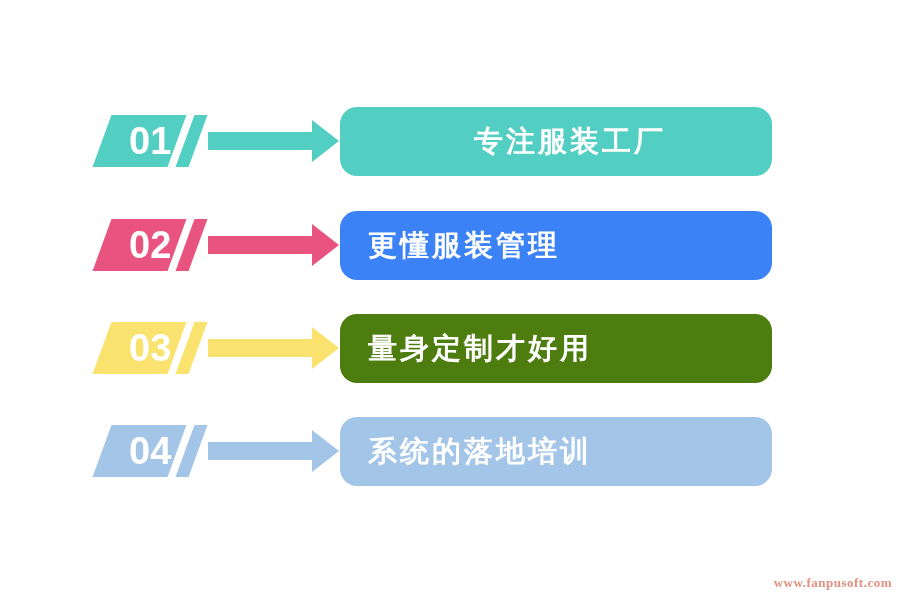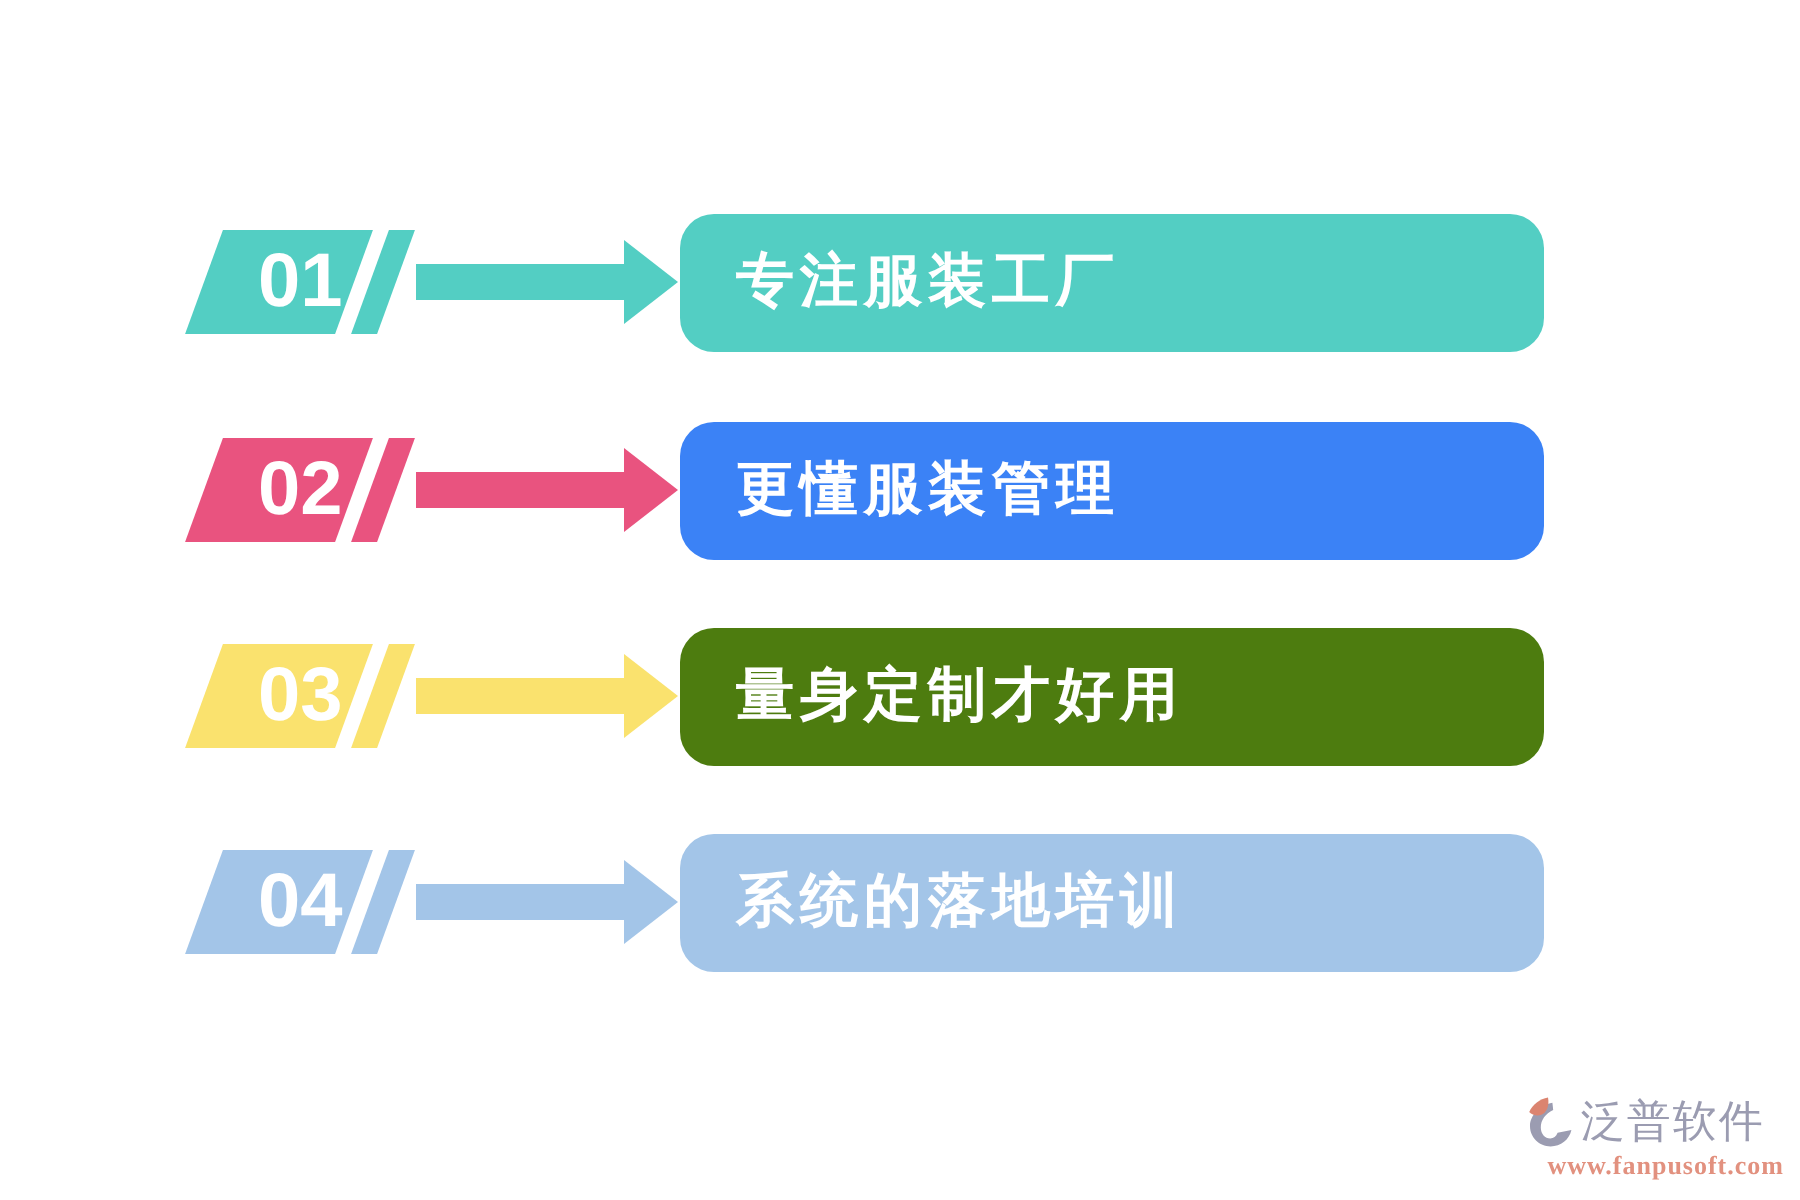--- a/index.html
+++ b/index.html
@@ -80,21 +80,21 @@
 
 <div class="canvas">
 
   <div class="row" style="top:107px">
     <div class="num-shape" style="background-color: rgb(83, 206, 195);">
       <span class="num">01</span>
       <span class="slash"></span>
     </div>
     <div class="shaft" style="background-color: rgb(83, 206, 195);"></div>
     <div class="head" style="border-left-color: rgb(83, 206, 195);"></div>
-    <div class="bar" style="background-color: rgb(83, 206, 195);">
+    <div class="bar" style="background-color: rgb(83, 206, 195); justify-content: center;">
       <span class="bar-label">专注服装工厂</span>
     </div>
   </div>
 
   <div class="row" style="top:211px">
     <div class="num-shape" style="background-color: rgb(233, 83, 127);">
       <span class="num">02</span>
       <span class="slash"></span>
     </div>
     <div class="shaft" style="background-color: rgb(233, 83, 127);"></div>
@@ -122,23 +122,16 @@
       <span class="slash"></span>
     </div>
     <div class="shaft" style="background-color: rgb(163, 197, 232);"></div>
     <div class="head" style="border-left-color: rgb(163, 197, 232);"></div>
     <div class="bar" style="background-color: rgb(163, 197, 232);">
       <span class="bar-label">系统的落地培训</span>
     </div>
   </div>
 
   <div class="watermark">
-    <div class="brand-row">
-      <svg width="24" height="26" viewBox="0 0 24 26" aria-hidden="true">
-        <path d="M13.2,3.4 C7,4.8 2,9.6 2,15 C2,20.8 6.6,25.2 12.3,25.2 C17.4,25.2 21.7,21.8 22.7,17 L15.8,18.4 C15.1,20.2 13.8,21.2 12.1,21.2 C9.5,21.2 7.4,18.9 7.4,15.7 C7.4,12 9.7,8.9 13.6,7 Z" style="fill: rgb(155, 156, 177);"></path>
-        <path d="M11,0.8 C6.9,1.5 3.3,4.3 1.6,8 C3.1,9.6 5.5,10.2 7.7,9.4 C10.4,8.3 11.8,4.7 11,0.8 Z" style="fill: rgb(219, 132, 112);"></path>
-      </svg>
-      <span class="brand" style="color: rgb(155, 156, 177);">泛普软件</span>
-    </div>
     <div class="url" style="color: rgb(226, 145, 127);">www.fanpusoft.com</div>
   </div>
 
 </div>
 
 </body></html>

